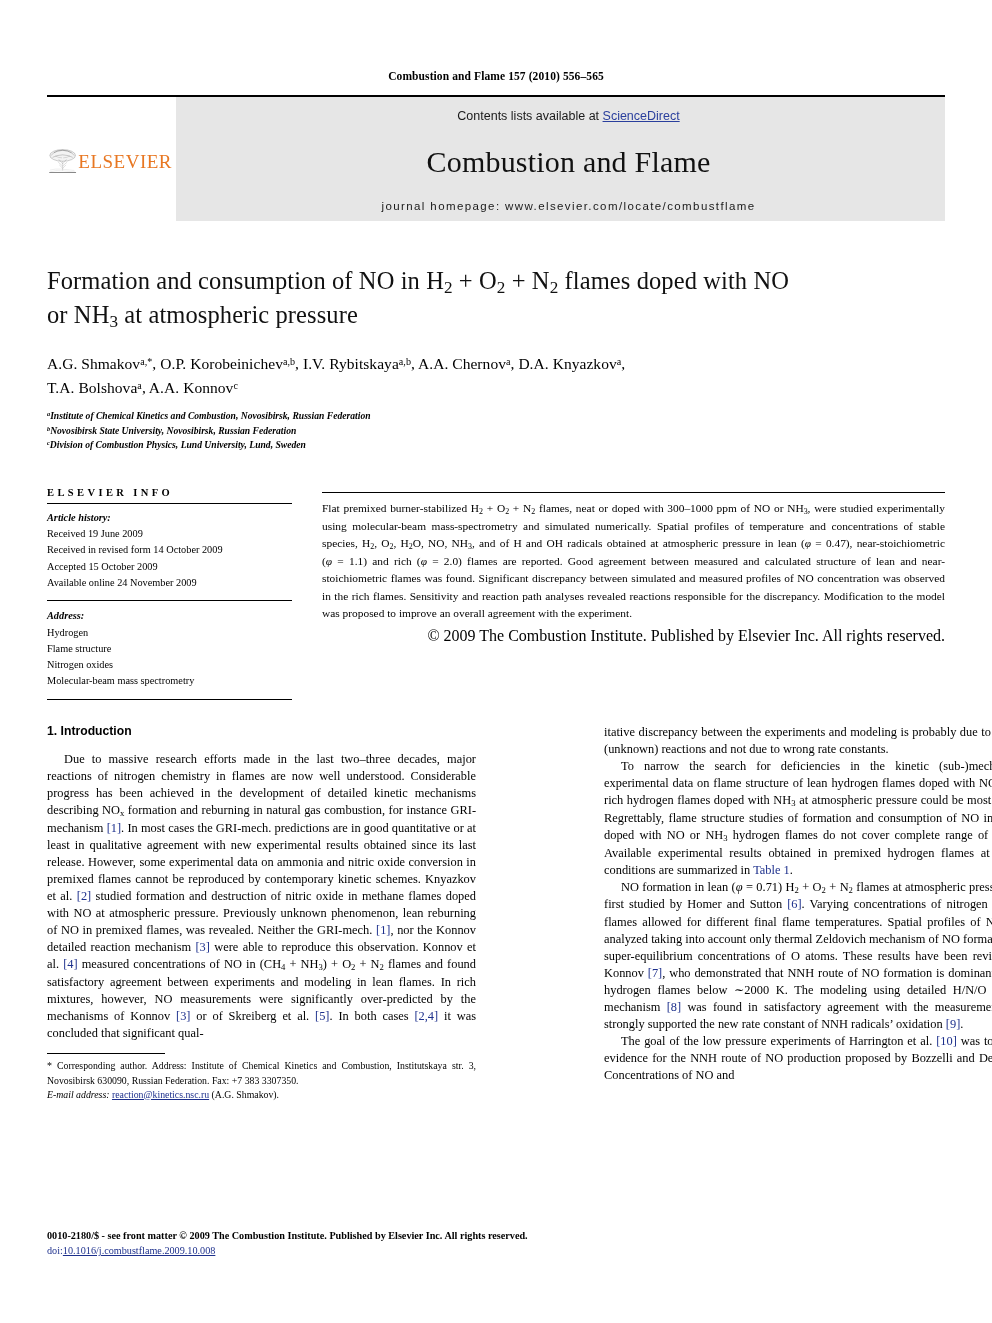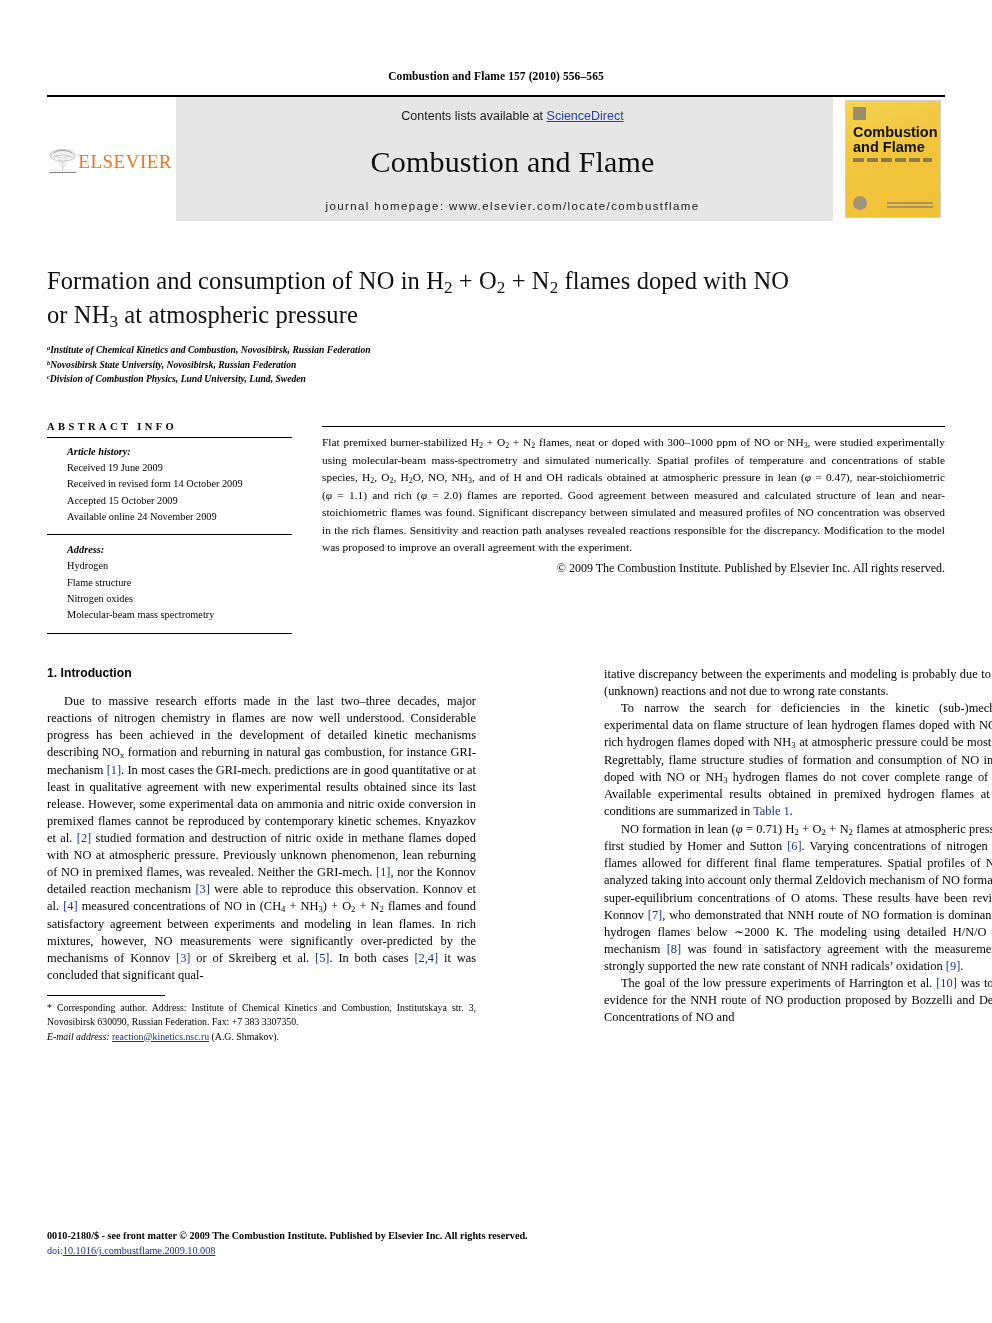--- a/index.html
+++ b/index.html
@@ -199,36 +199,36 @@
     font-size: 10.5px;
     letter-spacing: 3.4px;
   }
   .rule {
     border-top: 1.6px solid #000;
     margin-top: 5px;
   }
   .rule-thin { border-top: 0.9px solid #000; }
   .info-body { font-size: 10.3px; line-height: 1.58; padding-top: 6px; }
   .info-body .head { font-style: italic; font-weight: bold; }
-  .info-group { padding-bottom: 9px; margin-left: 20px; }
+  .info-group { padding-bottom: 9px; }
   .abstract-body {
     font-size: 11.4px;
     line-height: 1.52;
     text-align: justify;
     padding-top: 7px;
   }
   .copyright {
     text-align: right;
     margin-top: 5px;
-    font-size: 12px;
+    font-size: 16px;
   }
 
   
   .body-cols {
-    margin-top: 32px;
+    margin-top: 24px;
     display: flex;
     gap: 44px;
   }
   .bcol { width: 429px; flex: 0 0 429px; }
   .bgap { width: 40px; flex: 0 0 40px; }
   .sec-head {
     font-family: "Liberation Sans", sans-serif;
     font-weight: bold;
     font-size: 12.2px;
     margin: 0 0 13px 0;
@@ -313,52 +313,44 @@
       </div>
 
       <div class="banner-center">
         <div class="contents-line">
           <span>Contents lists available at </span><a class="sd" href="#">ScienceDirect</a>
         </div>
         <div class="journal-title">Combustion and Flame</div>
         <div class="homepage-line">journal homepage: www.elsevier.com/locate/combustflame</div>
       </div>
 
-      <div class="banner-cover">
-        <div class="cover-thumb">
-          <div class="cover-elsevier-mark"></div>
-          <div class="cover-title">
-            <div>Combustion</div>
-            <div>and Flame</div>
-          </div>
-          <div class="cover-sub"></div>
-          <div class="cover-badge"></div>
-          <div class="cover-foot"></div>
-        </div>
-      </div>
     </div>
 
     <div class="title-block">
       <h1 class="paper-title">
         <span>Formation and consumption of NO in H<sub>2</sub> + O<sub>2</sub> + N<sub>2</sub> flames doped with NO</span><br>
         <span>or NH<sub>3</sub> at atmospheric pressure</span>
       </h1>
 
+      <div class="authors">
+        <span>A.G. Shmakov<sup>a,</sup><sup>*</sup>, O.P. Korobeinichev<sup>a,b</sup>, I.V. Rybitskaya<sup>a,b</sup>, A.A. Chernov<sup>a</sup>, D.A. Knyazkov<sup>a</sup>,</span><br>
+        <span>T.A. Bolshova<sup>a</sup>, A.A. Konnov<sup>c</sup></span>
+      </div>
 
       <div class="affils">
         <div class="affil"><sup>a</sup><span>Institute of Chemical Kinetics and Combustion, Novosibirsk, Russian Federation</span></div>
         <div class="affil"><sup>b</sup><span>Novosibirsk State University, Novosibirsk, Russian Federation</span></div>
         <div class="affil"><sup>c</sup><span>Division of Combustion Physics, Lund University, Lund, Sweden</span></div>
       </div>
     </div>
 
     <div class="info-abstract">
 
       <div class="col-info">
-        <div class="sec-label">ABSTRACT INFO</div>
+        <div class="sec-label">ELSEVIER INFO</div>
         <div class="rule"></div>
         <div class="info-body">
           <div class="info-group">
             <div class="head">Article history:</div>
             <div>Received 19 June 2009</div>
             <div>Received in revised form 14 October 2009</div>
             <div>Accepted 15 October 2009</div>
             <div>Available online 24 November 2009</div>
           </div>
           <div class="rule-thin"></div>

